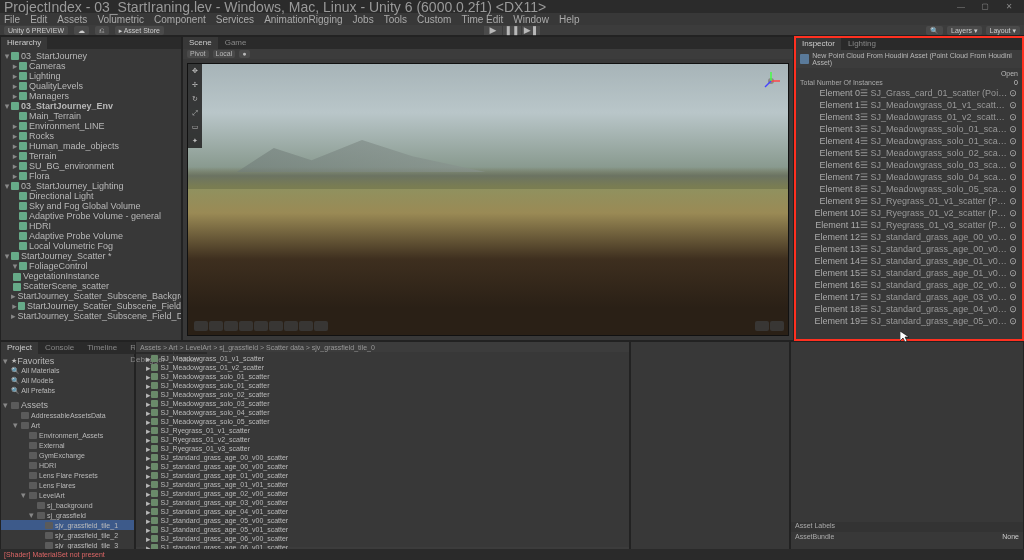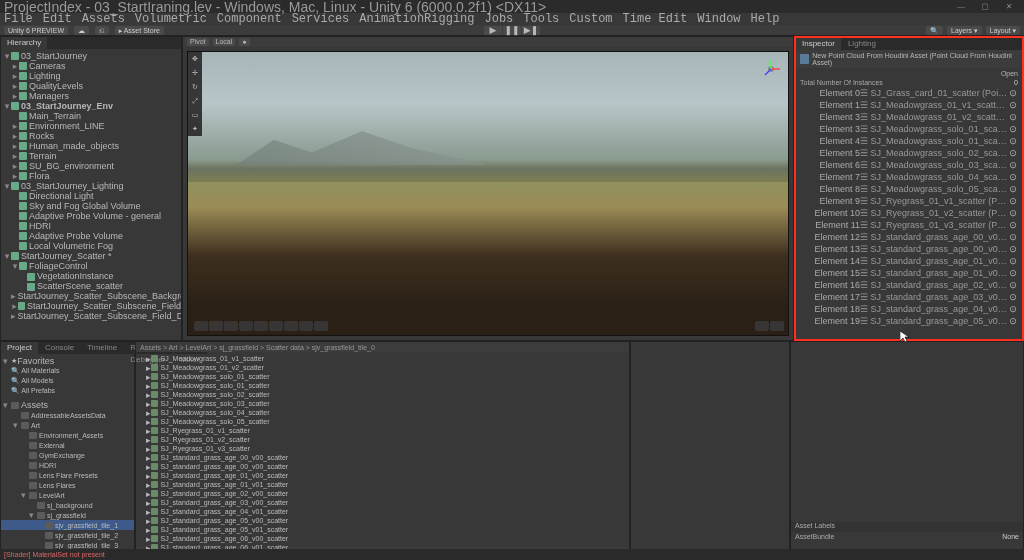--- a/index.html
+++ b/index.html
@@ -2,37 +2,37 @@
 <html><head>
 <meta charset="utf-8">
 <style>
   * { margin:0; padding:0; box-sizing:border-box; font-family:"Segoe UI",Arial,sans-serif; font-size:9px; color:#b8b8b8; }
   body { background:#383838; width:1024px; height:560px; overflow:hidden; position:relative; }
   .titlebar { height:13px; background:#2b2b2b; display:flex; align-items:center; padding:0 4px; }
   .titlebar .title { font-size:14px; color:#999; }
   .titlebar .winbtns { margin-left:auto; display:flex; gap:2px; }
   .titlebar .wb { width:22px; height:12px; display:flex; align-items:center; justify-content:center; color:#888; font-size:8px; }
   .menubar { height:12px; background:#383838; display:flex; align-items:center; padding:0 4px; gap:10px; }
-  .menubar span { font-size:12px; color:#aaa;font-family:Liberation Mono, monospace; }
+  .menubar span { font-size:10px; color:#aaa; }
   .toolbar { height:11px; background:#3c3c3c; border-bottom:1px solid #222; display:flex; align-items:center; padding:0 4px; gap:6px; }
   .tbtn { background:#4a4a4a; padding:0 4px; border-radius:2px; font-size:7px; color:#ccc; height:9px; line-height:9px; }
   .play-controls { position:absolute; left:50%; transform:translateX(-50%); display:flex; gap:1px; }
   .play-controls .pb { width:18px; height:9px; background:#4a4a4a; display:flex; align-items:center; justify-content:center; }
   .layout-ctrl { margin-left:auto; display:flex; gap:4px; align-items:center; }
   .main-area { position:relative; height:305px; display:flex; }
   .panel { background:#383838; border:1px solid #222; }
   .panel-tabs { height:12px; background:#2a2a2a; display:flex; align-items:center; }
   .tab { padding:0 6px; height:12px; line-height:12px; font-size:8px; background:#383838; color:#ccc; margin-right:1px; }
   .tab.inactive { background:#2a2a2a; color:#888; }
   .hierarchy { width:182px; flex-shrink:0; }
   .hierarchy-body { height:calc(100% - 12px); overflow:hidden; padding:2px 0; }
   .hrow { display:flex; align-items:center; height:10px; padding-left:2px; font-size:7px; color:#bbb; }
   .hrow .fold { width:8px; text-align:center; color:#888; }
   .hrow .icon { width:8px; height:8px; margin-right:2px; background:#6a8; border-radius:1px; }
-  .ind1 { padding-left:10px; } .ind2 { padding-left:18px;align-items:flex-end; }
+  .ind1 { padding-left:10px; } .ind2 { padding-left:4px;align-items:flex-end; }
   .center-col { flex:1; display:flex; flex-direction:column; }
   .scene-toolbar { height:10px; background:#3c3c3c; display:flex; align-items:center; padding:0 4px; gap:4px; }
   .sbtn { background:#4a4a4a; padding:0 3px; height:8px; line-height:8px; border-radius:2px; font-size:7px; }
   .viewport { flex:1; position:relative; margin:4px; background:linear-gradient(180deg,#a7b4b8 0%,#b9c6c9 18%,#899a8f 38%,#8f9260 45%,#9a8a55 55%,#3e2f1f 72%,#2a2016 90%); border:1px solid #111; }
   .viewport::before { content:""; position:absolute; left:0; right:0; top:38%; height:8%; background:linear-gradient(180deg,transparent,#6b7362 40%,#7a7d52 90%); }
   .viewport::after { content:""; position:absolute; left:8%; right:50%; top:25%; height:15%; background:linear-gradient(120deg,#6e7a76,#8a9490); clip-path:polygon(0 100%,15% 40%,30% 70%,50% 20%,70% 60%,100% 100%); opacity:0.6; }
   .gizmo-bar { position:absolute; left:0; top:0; width:14px; background:rgba(40,40,40,0.9); display:flex; flex-direction:column; }
   .gb { width:14px; height:14px; display:flex; align-items:center; justify-content:center; font-size:7px; color:#bbb; }
   .orient-gizmo { position:absolute; right:4px; top:4px; width:26px; height:26px; }
   .orient-gizmo svg { width:26px; height:26px; }
@@ -256,20 +256,24 @@
         </div>
         <div class="hrow ind1">
           <span class="fold">▸</span>
           <span class="icon"></span>
           <span>StartJourney_Scatter_Subscene_Field_Deadgrass</span>
         </div>
       </div>
   </div>
 
   <div class="panel center-col">
+    <div class="panel-tabs">
+      <div class="tab">Scene</div>
+      <div class="tab inactive">Game</div>
+    </div>
     <div class="scene-toolbar">
       <span class="sbtn">Pivot</span>
       <span class="sbtn">Local</span>
       <span class="sbtn">●</span>
     </div>
     <div class="viewport">
       <div class="gizmo-bar">
         <div class="gb">✥</div>
         <div class="gb">✢</div>
         <div class="gb">↻</div>

